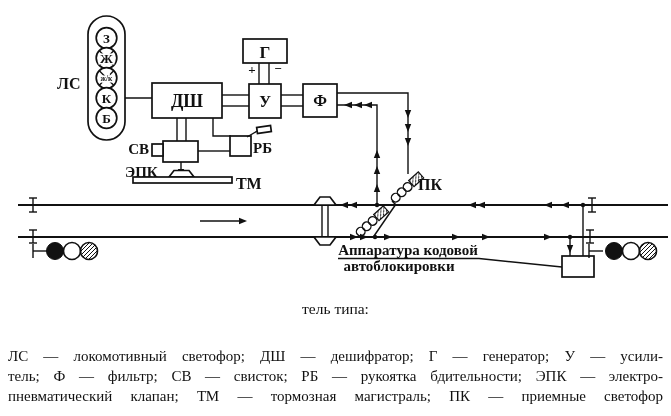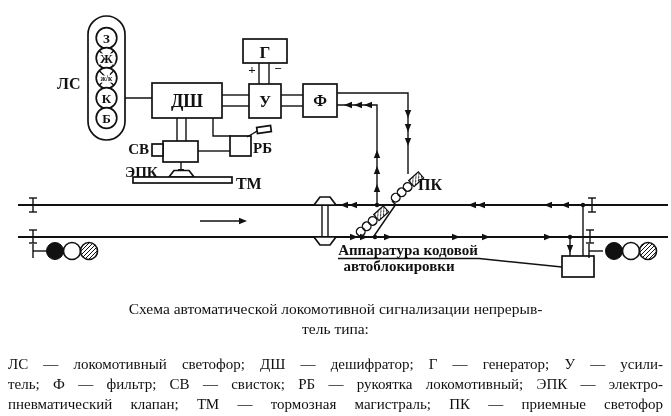--- a/index.html
+++ b/index.html
@@ -9,21 +9,21 @@
   .stroke{stroke:#111;fill:none;stroke-width:1.4;}
   .box{stroke:#111;fill:#fff;stroke-width:1.7;}
   .thick{stroke:#111;stroke-width:2;fill:none;}
   .arr{fill:#111;stroke:none;}
   .dot{fill:#111;stroke:none;}
   text{fill:#111;font-family:"Liberation Serif", serif;font-weight:bold;}
   .lampTxt{paint-order:stroke;stroke:#fff;stroke-width:3px;}
   .caption{position:absolute;top:299px;left:0;width:671px;text-align:center;
            font-size:15.5px;line-height:20px;font-family:"Liberation Serif", serif;}
   .legend{position:absolute;top:346px;left:8px;width:655px;
-          font-size:15px;line-height:20px;font-family:"Liberation Serif", serif;margin-top:8px;}
+          font-size:15px;line-height:20px;font-family:"Liberation Serif", serif;}
   .legend div{text-align:justify;text-align-last:justify;}
 </style>
 </head>
 <body>
 
 <div class="page">
 
 <svg width="671" height="292" viewBox="0 0 671 292">
   <defs>
     <pattern id="hatch" patternUnits="userSpaceOnUse" width="4" height="4">
@@ -230,23 +230,22 @@
   <g>
     <line class="stroke" x1="589" y1="244" x2="589" y2="258"></line>
     <line class="stroke" x1="589" y1="251" x2="603" y2="251"></line>
     <circle cx="614" cy="251" r="8.5" fill="#111" stroke="#111"></circle>
     <circle cx="631" cy="251" r="8.5" fill="#fff" stroke="#111" stroke-width="1.6"></circle>
     <circle cx="648" cy="251" r="8.5" fill="url(#hatch)" stroke="#111" stroke-width="1.6"></circle>
   </g>
 </svg>
 
 <div class="caption">
-  <div>Схема автоматической локомотивной сигнализации непрерыв-</div>
   <div>тель типа:</div>
 </div>
 
 <div class="legend">
   <div>ЛС — локомотивный светофор; ДШ — дешифратор; Г — генератор; У — усили-</div>
-  <div>тель; Ф — фильтр; СВ — свисток; РБ — рукоятка локомотивный; ЭПК — электро-</div>
+  <div>тель; Ф — фильтр; СВ — свисток; РБ — рукоятка бдительности; ЭПК — электро-</div>
   <div>пневматический клапан; ТМ — тормозная магистраль; ПК — приемные светофор</div>
 </div>
 
 </div>
 
 </body></html>

